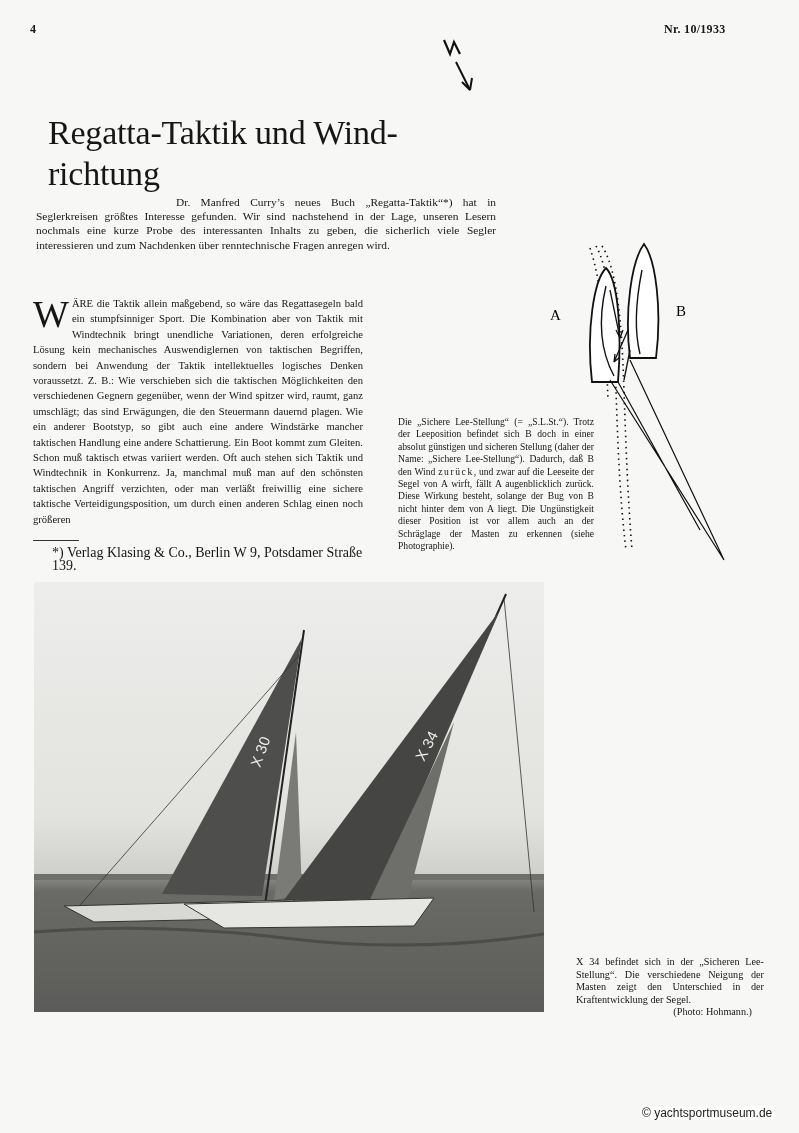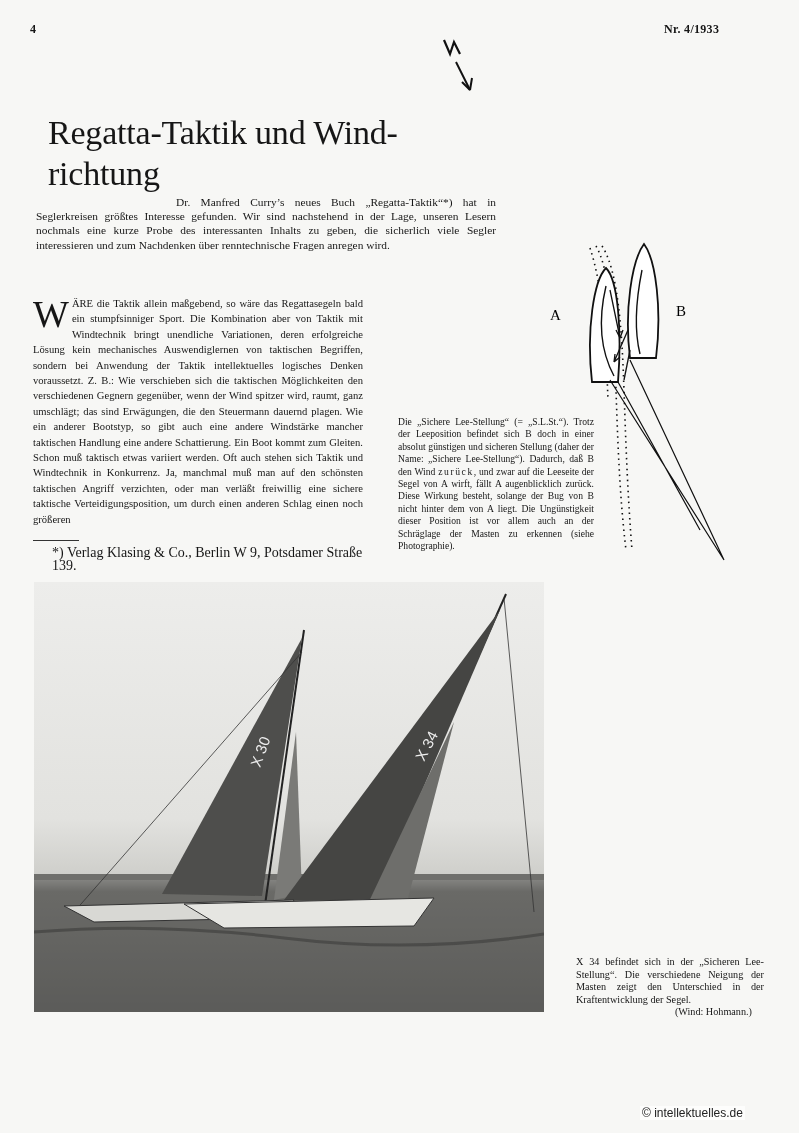--- a/index.html
+++ b/index.html
@@ -49,21 +49,21 @@
     #watermark {
       left: 640px; top: 1106px; font-family: "Liberation Sans", "DejaVu Sans", sans-serif;
       font-size: 12px; color: #222; background: rgba(255,255,255,0.7); padding: 0 2px;
     }
     .spaced { letter-spacing: 1.6px; }
   </style>
 </head>
 <body>
 
 <div class="abs" id="page-num">4</div>
-<div class="abs" id="issue">Nr. 4/1933</div>
+<div class="abs" id="issue">Nr. 10/1933</div>
 
 <svg class="abs" id="north-arrow" viewBox="0 0 40 60">
   <path d="M4 4 L10 18 L14 6 L20 18" fill="none" stroke="#111" stroke-width="2.2"></path>
   <path d="M16 26 L30 54" stroke="#111" stroke-width="2"></path>
   <path d="M30 54 L22 46 M30 54 L32 42" stroke="#111" stroke-width="2" fill="none"></path>
 </svg>
 
 <h1 class="abs" id="title">Regatta-Taktik und Wind-richtung</h1>
 
 <p class="abs" id="intro"><span class="ind"></span><span>Dr. Manfred Curry’s neues Buch „Regatta-Taktik“*) hat in Seglerkreisen größtes Interesse gefunden. Wir sind nachstehend in der Lage, unseren Lesern nochmals eine kurze Probe des interessanten Inhalts zu geben, die sicherlich viele Segler interessieren und zum Nachdenken über renntechnische Fragen anregen wird.</span></p>
@@ -109,15 +109,15 @@
     <text x="390" y="180" font-size="15" fill="#eee" transform="rotate(-62 390 180)" font-family="Liberation Sans, sans-serif">X 34</text>
     <line x1="40" y1="330" x2="268" y2="70" stroke="#333" stroke-width="0.8"></line>
     <line x1="470" y1="16" x2="500" y2="330" stroke="#333" stroke-width="0.8"></line>
     <path d="M30 324 L260 318 L250 336 L60 340 Z" fill="#d8d8d4" stroke="#333" stroke-width="1"></path>
     <path d="M150 322 L400 316 L380 344 L190 346 Z" fill="#e6e6e2" stroke="#333" stroke-width="1"></path>
     <path d="M0 350 Q120 340 250 356 T510 352" fill="none" stroke="#3c3c3a" stroke-width="3" opacity="0.6"></path>
   </svg>
 </div>
 
 <p class="abs" id="photo-caption">X 34 befindet sich in der „Sicheren Lee-Stellung“. Die verschiedene Neigung der Masten zeigt den Unterschied in der Kraftentwicklung der Segel.</p>
-<div class="abs" id="photo-credit">(Wind: Hohmann.)</div>
+<div class="abs" id="photo-credit">(Photo: Hohmann.)</div>
 
-<div class="abs" id="watermark">© intellektuelles.de</div>
+<div class="abs" id="watermark">© yachtsportmuseum.de</div>
 
 </body></html>

